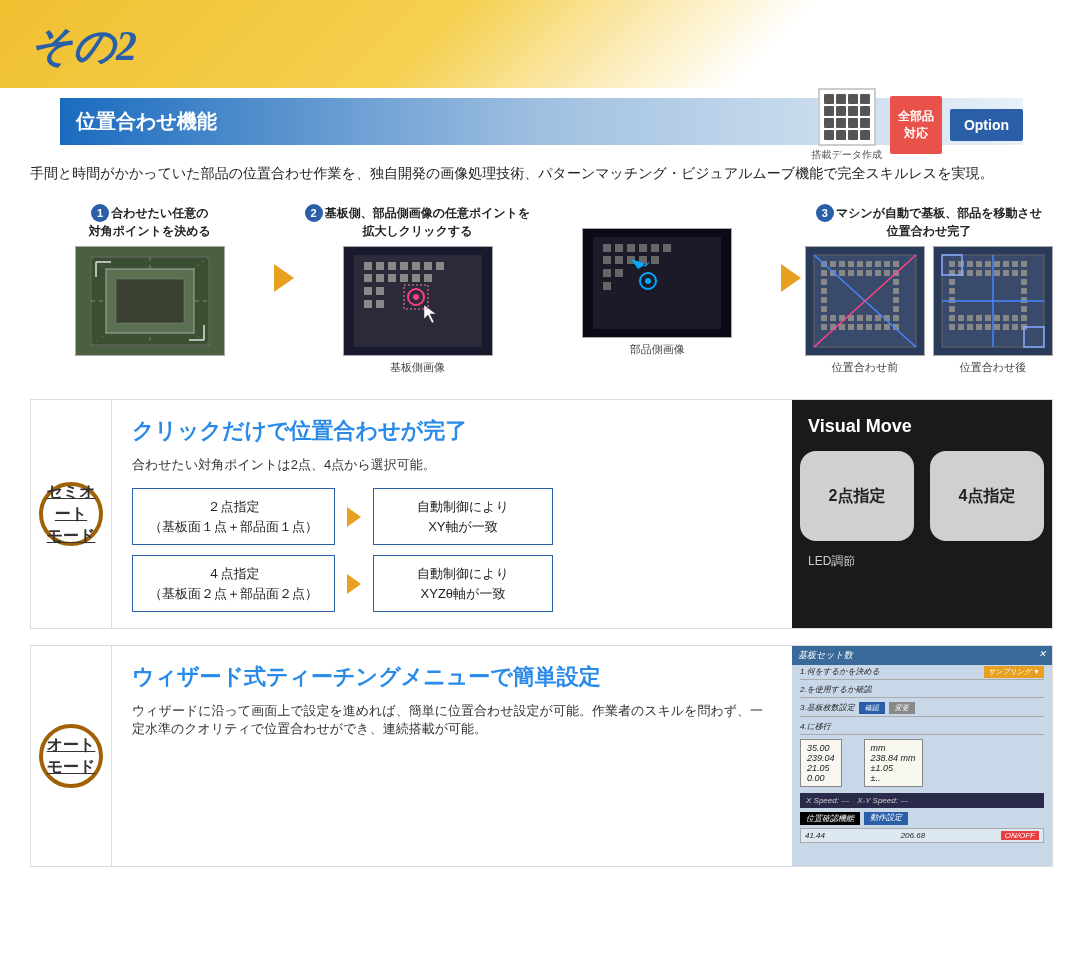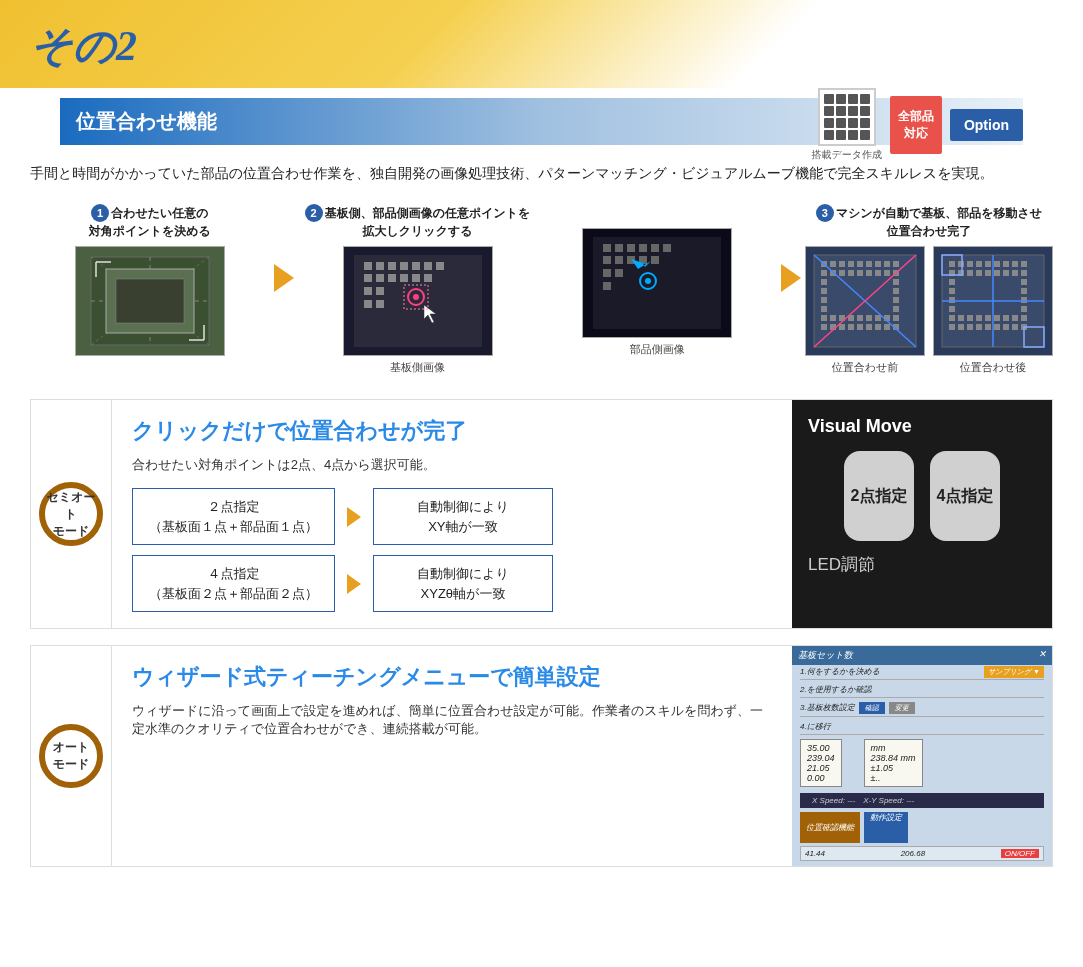--- a/index.html
+++ b/index.html
@@ -187,30 +187,31 @@
       display: flex;
       align-items: center;
       justify-content: center;
       min-width: 80px;
       border-right: 1px solid #ddd;
       padding: 16px 8px;
     }
     .mode-badge-inner {
       width: 64px;
       height: 64px;
-      border: 6px solid #a16207;
+      border: 4px solid #a16207;
       border-radius: 50%;
       display: flex;
       align-items: center;
       justify-content: center;
-      font-size: 12px;
+      font-size: 16px;
       font-weight: bold;
       color: #333;
       text-align: center;
       line-height: 1.4;
+      text-decoration: underline;
     }
     .feature-content {
       flex: 1;
       padding: 16px 20px;
     }
     .feature-title {
       font-size: 22px;
       font-weight: bold;
       color: #2a8ae8;
       margin-bottom: 10px;
@@ -279,34 +280,34 @@
       font-size: 18px;
       font-weight: bold;
       margin-bottom: 14px;
       align-self: flex-start;
     }
     .visual-move-buttons {
       display: flex;
       gap: 16px;
     }
     .vm-btn {
-      width: 70px;
+      width: 114px;
       height: 90px;
       background: #d0d0d0;
       border-radius: 16px;
       display: flex;
       align-items: center;
       justify-content: center;
       font-size: 16px;
       font-weight: bold;
       color: #222;
     }
     .vm-led-label {
       color: #ccc;
-      font-size: 17px;
+      font-size: 12px;
       margin-top: 12px;
       align-self: flex-start;
     }
 
     
     .step3-pair {
       display: flex;
       gap: 8px;
     }
   </style>
@@ -674,26 +675,26 @@
               <div>21.05</div>
               <div>0.00</div>
             </div>
             <div style="background:#f8f8f0; border:1px solid #888; padding:3px 6px; font-size:9px;">
               <div>mm</div>
               <div>238.84 mm</div>
               <div>±1.05</div>
               <div>±..</div>
             </div>
           </div>
-          <div style="margin-top:6px; background:#2a2a4a; color:#ccc; padding:3px 12px; font-size:8px; display:flex; gap:8px;">
+          <div style="margin-top:6px; background:#2a2a4a; color:#ccc; padding:3px 6px; font-size:8px; display:flex; gap:8px;">
             <span>X Speed: ---</span>
             <span>X-Y Speed: ---</span>
           </div>
           <div style="margin-top:4px; display:flex; gap:4px; font-size:8px;">
-            <span style="background:#a16207; color:#fff; padding:10px 6px;text-align:right;">位置確認機能</span>
+            <span style="background:#000000; color:#fff; padding:1px 6px;text-align:right;">位置確認機能</span>
             <span style="background:#2a5fa8; color:#fff; padding:0 6px;">動作設定</span>
           </div>
           <div style="margin-top:3px; background:#dde8f0; border:1px solid #aaa; padding:2px 4px; font-size:8px; display:flex; justify-content:space-between;">
             <span>41.44</span>
             <span>206.68</span>
             <span style="background:#e84040; color:#fff; padding:0 4px;">ON/OFF</span>
           </div>
         </div>
       </div>
     </div>

